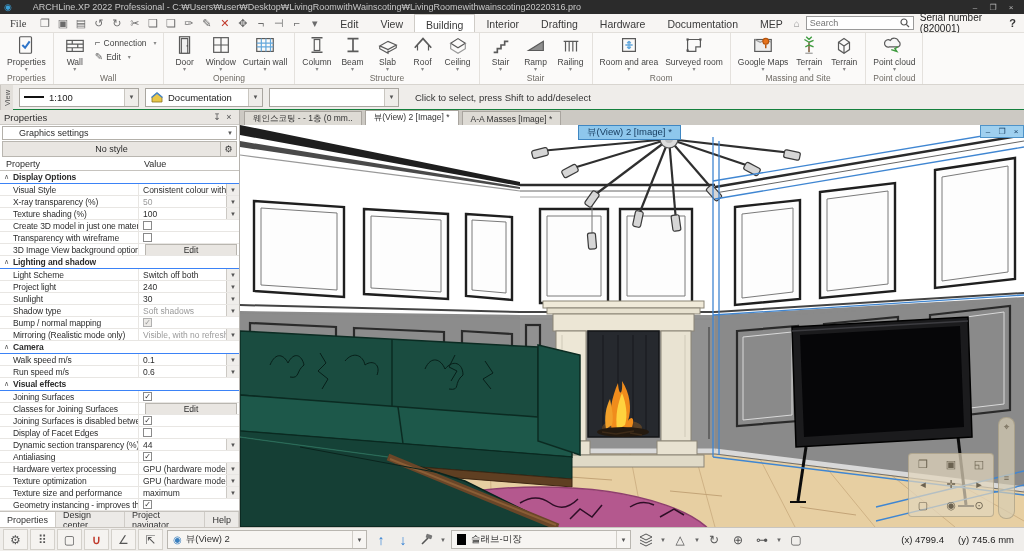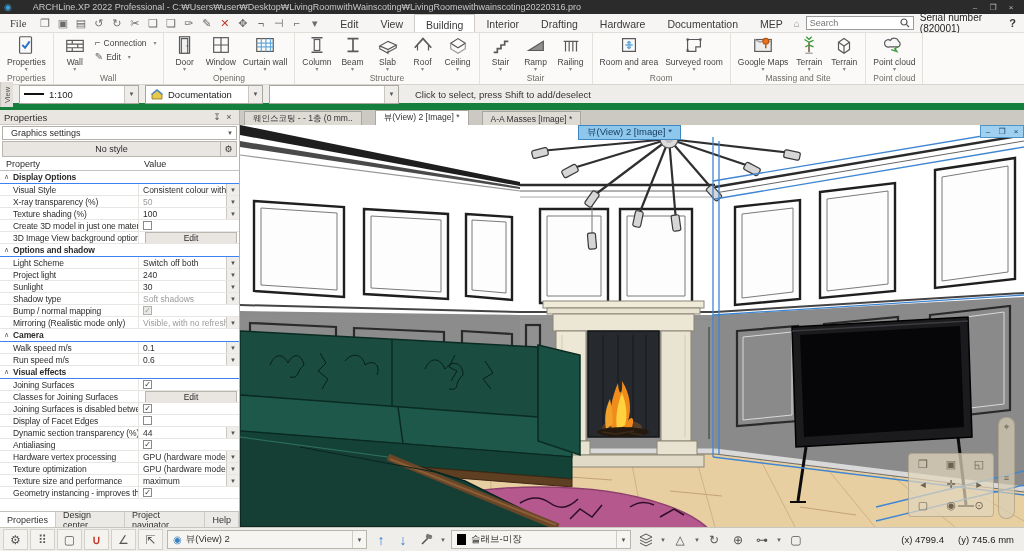--- a/index.html
+++ b/index.html
@@ -35,36 +35,36 @@
   .rbtn { display:flex; flex-direction:column; align-items:center; min-width:34px; padding:0 3px; font-size:8.5px; color:#444; line-height:9px; text-align:center; }
   .rbtn svg { width:22px; height:22px; }
   .rbtn .drop { font-size:6px; color:#888; line-height:5px; }
   .rstack { display:flex; flex-direction:column; justify-content:flex-start; gap:3px; padding:3px 2px 0; }
   .rsrow { display:flex; align-items:center; gap:3px; font-size:8.5px; color:#444; }
   .rsrow .g { color:#666; font-size:10px; }
   .rsrow .drop { font-size:6px; color:#888; margin-left:4px; }
   .rglabel { font-size:8.5px; color:#6e6a64; text-align:center; padding:1px 0 2px; }
 
   
-  .viewrow { position:absolute; left:0; top:85px; width:1024px; height:25px; background:#efedea; border-bottom:7px solid #15803d; display:flex; align-items:center; gap:6px; }
+  .viewrow { position:absolute; left:0; top:85px; width:1024px; height:25px; background:#efedea; border-bottom:1px solid #15803d; display:flex; align-items:center; gap:6px; }
   .vtab { width:13px; height:25px; background:#e2dfda; border-right:1px solid #c9c5bf; color:#555; font-size:7.5px; writing-mode:vertical-rl; transform:rotate(180deg); text-align:center; line-height:13px; }
   .combo { height:19px; background:#fff; border:1px solid #a9a6a0; display:flex; align-items:center; font-size:9.5px; color:#222; padding-left:4px; }
   .combo .arr { margin-left:auto; width:14px; height:100%; border-left:1px solid #c9c6c0; background:#efedea; display:flex; align-items:center; justify-content:center; font-size:6px; color:#555; }
   .lineswatch { width:20px; height:2px; background:#111; margin-right:5px; }
   .hint { font-size:9.5px; color:#333; margin-left:10px; }
 
   
   .main { position:absolute; left:0; top:110px; width:1024px; height:417px; display:flex; }
 
   
   .panel { width:240px; height:417px; background:#ffffff; border-right:1px solid #b5b2ad; display:flex; flex-direction:column; font-size:9px; color:#2c2c2c; }
   .phead { height:15px; background:#e9e6e2; border-bottom:1px solid #ccc9c4; display:flex; align-items:center; padding:0 4px; font-size:9.5px; }
   .phead .t { flex:1; }
   .phead .ic { width:12px; text-align:center; color:#555; font-size:9px; }
-  .pcombo { height:14px; margin:1px 2px; border:1px solid #b3b0aa; background:#fff; display:flex; align-items:center; padding-left:8px; font-size:9px; }
+  .pcombo { height:14px; margin:1px 2px; border:1px solid #b3b0aa; background:#fff; display:flex; align-items:center; padding-left:16px; font-size:9px; }
   .pcombo .arr { margin-left:auto; width:12px; color:#555; font-size:6px; text-align:center; }
   .nostyle { height:16px; margin:0 2px 1px; display:flex; }
   .nostyle .btn { flex:1; background:#e9e6e2; border:1px solid #b9b6b0; display:flex; align-items:center; justify-content:center; font-size:9px; }
   .nostyle .gear { width:16px; border:1px solid #b9b6b0; border-left:none; background:#e9e6e2; display:flex; align-items:center; justify-content:center; font-size:9px; color:#333; }
   .colhead { height:13px; display:flex; border-bottom:1px solid #c6c3be; }
   .colhead span { padding-left:6px; display:flex; align-items:center; }
   .colhead .c1 { width:138px; }
   .prows { flex:1; overflow:hidden; }
   .prow { display:flex; height:12px; border-bottom:1px solid #e8e6e3; align-items:stretch; }
   .prow .lbl { width:138px; padding-left:13px; display:flex; align-items:center; white-space:nowrap; overflow:hidden; font-size:8.5px; letter-spacing:-0.1px; }
@@ -77,21 +77,21 @@
   .val.dis .vtext { color:#9a9a9a; }
   .cbox { width:9px; height:9px; border:1px solid #8a8a8a; background:#fff; margin:auto 0; display:flex; align-items:center; justify-content:center; font-size:8px; color:#333; line-height:9px; }
   .cbox.dis { background:#eceae7; color:#999; border-color:#b0b0b0; }
   .vbtn { flex:1; margin:1px 2px; background:#e9e6e2; border:1px solid #b9b6b0; display:flex; align-items:center; justify-content:center; font-size:8.5px; }
   .ptabs { height:16px; border-top:1px solid #c6c3be; background:#ecead6; background:#eceae7; display:flex; align-items:stretch; }
   .ptab { padding:0 7px; display:flex; align-items:center; font-size:9px; color:#333; border-right:1px solid #cfccc7; }
   .ptab.active { background:#fff; }
 
   
   .viewport { width:784px; height:417px; display:flex; flex-direction:column; background:#d9d6d1; }
-  .doctabs { height:15px; background:#ccc9c3; display:flex; align-items:flex-end; padding-left:4px; gap:13px; }
+  .doctabs { height:15px; background:#ccc9c3; display:flex; align-items:flex-end; padding-left:4px; gap:3px; }
   .dtab { height:14px; padding:0 8px; display:flex; align-items:center; font-size:8.5px; color:#333; background:#dedbd5; border:1px solid #a9a59f; border-bottom:none; white-space:nowrap; overflow:hidden; }
   .dtab.active { background:#fff; height:15px; }
   .canvas { position:relative; width:784px; height:402px; background:#fff; overflow:hidden; }
   .canvas svg.scene { position:absolute; left:0; top:0; }
   .floatlabel { position:absolute; left:338px; top:0; height:15px; padding:0 8px; background:#8ec7ec; border:1px solid #3f87c2; color:#14395c; font-size:9.5px; display:flex; align-items:center; }
   .vwinctl { position:absolute; right:0; top:0; height:13px; background:#9fd0ef; border:1px solid #4f93c8; display:flex; align-items:center; }
   .vwinctl span { width:14px; text-align:center; font-size:8px; color:#14395c; }
   .navwidget { position:absolute; left:668px; top:328px; width:86px; height:64px; background:rgba(226,214,188,0.72); border:1px solid rgba(150,138,110,0.5); border-radius:4px; display:grid; grid-template-columns:repeat(3,1fr); align-items:center; justify-items:center; color:#6b6250; font-size:11px; }
   .navslider { position:absolute; left:758px; top:292px; width:17px; height:102px; background:rgba(215,205,180,0.7); border:1px solid rgba(150,138,110,0.5); border-radius:8px; display:flex; flex-direction:column; align-items:center; color:#6b6250; font-size:10px; padding-top:3px; }
   .navslider .handle { margin-top:40px; font-size:9px; }
@@ -481,28 +481,34 @@
               <span class="varrow">▼</span>
             </div>
           </div>
           <div class="prow">
             <span class="lbl">Create 3D model in just one material - Paper ...</span>
             <div class="val">
               <span class="cbox"></span>
             </div>
           </div>
           <div class="prow">
+            <span class="lbl">Transparency with wireframe</span>
+            <div class="val">
+              <span class="cbox"></span>
+            </div>
+          </div>
+          <div class="prow">
             <span class="lbl">3D Image View background options</span>
             <div class="val">
               <span class="vbtn">Edit</span>
             </div>
           </div>
           <div class="prow sec">
             <span class="secarrow">∧</span>
-            <span class="lbl">Options and shadow</span>
+            <span class="lbl">Lighting and shadow</span>
           </div>
           <div class="prow">
             <span class="lbl">Light Scheme</span>
             <div class="val">
               <span class="vtext">Switch off both</span>
               <span class="varrow">▼</span>
             </div>
           </div>
           <div class="prow">
             <span class="lbl">Project light</span>

